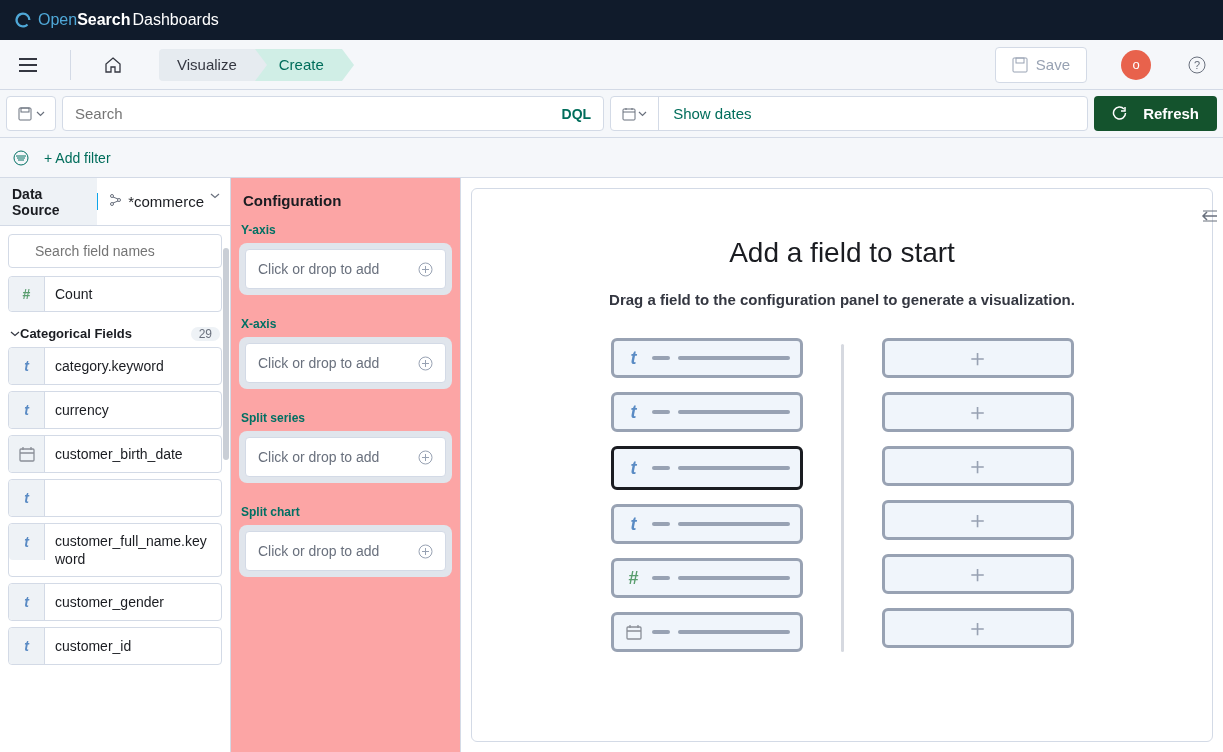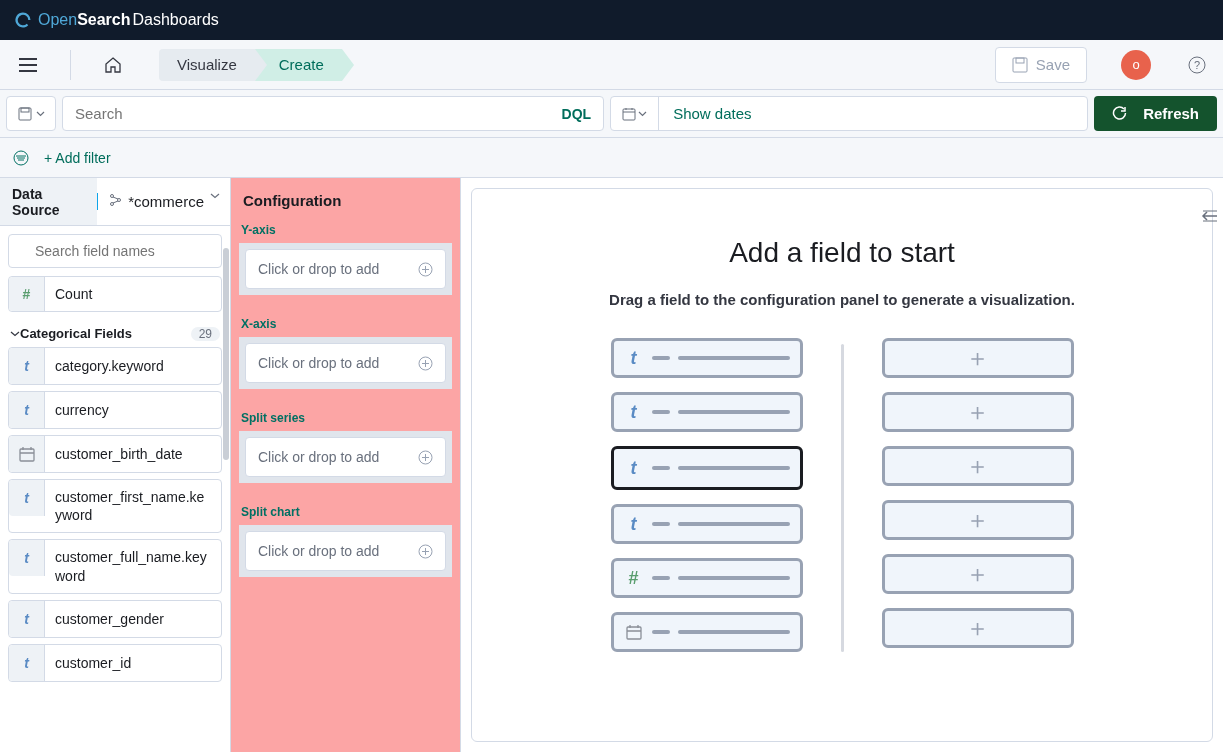--- a/index.html
+++ b/index.html
@@ -68,21 +68,21 @@
 .field-list { padding: 0 8px; overflow-y: auto; flex: 1; }
 .field-item { border: 1px solid #d3dae6; border-radius: 4px; min-height: 36px; display: flex; align-items: stretch; margin-bottom: 6px; cursor: grab; background: #fff; }
 .field-item .type-icon { min-height: 36px; }
 .field-item .field-label { padding: 8px 10px; display: flex; align-items: center; line-height: 1.3; }
 
 
 .side-config { width: 230px; background: #fca5a5; border-right: 1px solid #d3dae6; padding: 0; overflow-y: auto; position: relative; }
 .config-title { font-size: 15px; font-weight: 700; padding: 14px 12px 10px; }
 .config-section { padding: 4px 8px 18px; }
 .config-label { font-size: 12px; font-weight: 700; color: #017063; margin-bottom: 6px; padding-left: 2px; }
-.drop-outer { background: #e0e5ec; border-radius: 0; padding: 6px; }
+.drop-outer { background: #e0e5ec; border-radius: 8px; padding: 6px; }
 .drop-inner { background: #fff; border: 1px solid #d3dae6; border-radius: 4px; height: 40px; display: flex; align-items: center; padding: 0 12px; color: #69707d; font-size: 14px; cursor: pointer; }
 .drop-inner-text { flex: 1; }
 
 
 .canvas { flex: 1; padding: 10px; position: relative; }
 .panel { border: 1px solid #d3dae6; border-radius: 6px; height: 100%; display: flex; flex-direction: column; align-items: center; padding-top: 48px; background: #fff; }
 .panel-title { font-size: 28px; font-weight: 400; color: #1a1c21; margin-bottom: 22px; }
 .panel-sub { font-size: 15px; color: #343741; font-weight: 600; margin-bottom: 30px; }
 .illus { display: flex; gap: 38px; align-items: flex-start; }
 .illus-col { display: flex; flex-direction: column; gap: 14px; }
@@ -247,21 +247,20 @@
           <div class="type-icon date">
             <svg width="16" height="16" viewBox="0 0 16 16">
               <rect x="1" y="3" width="14" height="12" rx="1" fill="none" stroke="#8a8f98" stroke-width="1.3"></rect>
               <path d="M1 7h14M4 1v3M12 1v3" stroke="#8a8f98" stroke-width="1.3"></path>
             </svg>
           </div>
           <div class="field-label">customer_birth_date</div>
         </div>
         <div class="field-item">
           <div class="type-icon txt">t</div>
-          <div class="field-label">customer_first_name.keyword</div>
         </div>
         <div class="field-item">
           <div class="type-icon txt">t</div>
           <div class="field-label">customer_full_name.keyword</div>
         </div>
         <div class="field-item">
           <div class="type-icon txt">t</div>
           <div class="field-label">customer_gender</div>
         </div>
         <div class="field-item">

